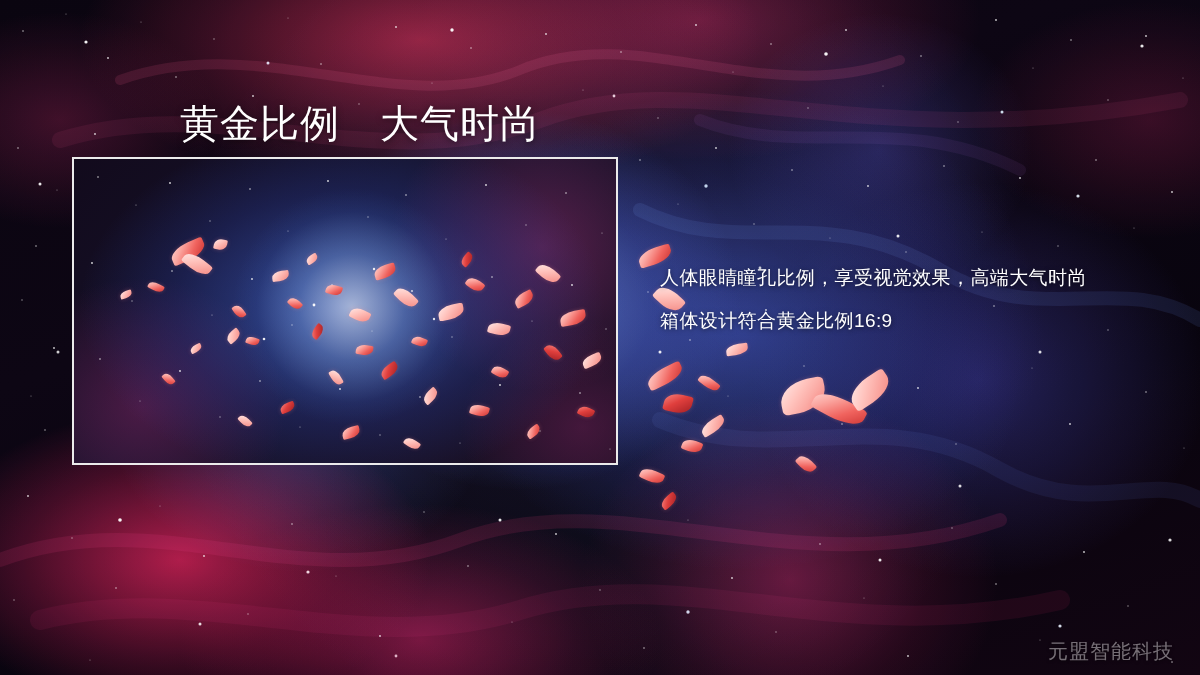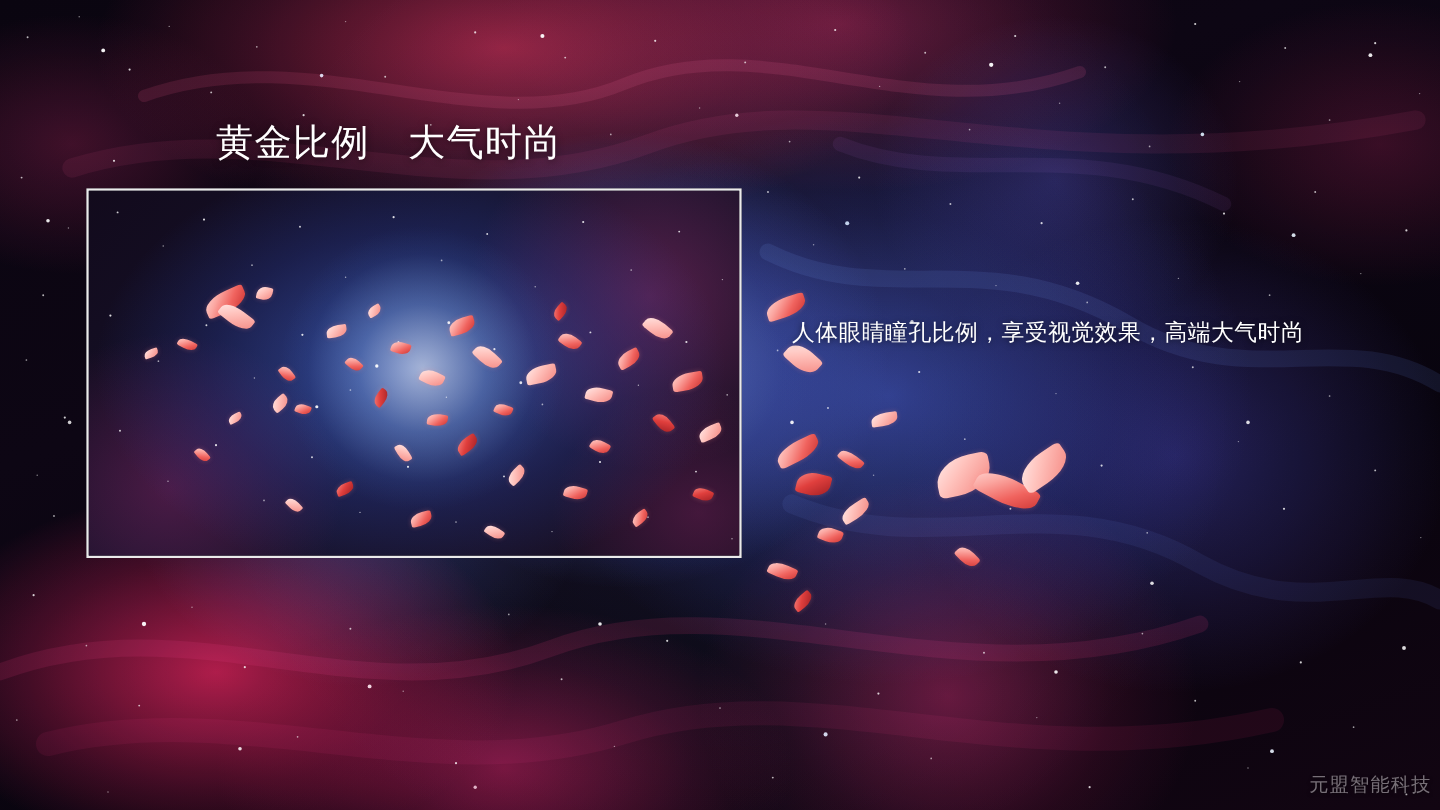--- a/index.html
+++ b/index.html
@@ -120,21 +120,21 @@
   }
   .petal.pale {
     background: linear-gradient(135deg, #ffeceb 0%, #ffc3bd 40%, #f4847e 100%);
   }
 
   
   #title {
     position: absolute;
     left: 180px;
     top: 100px;
-    font-size: 31px;
+    font-size: 39px;
     line-height: 1.25;
     color: #ffffff;
     letter-spacing: 1px;
     white-space: pre;
     text-shadow: 0 1px 6px rgba(0,0,0,0.55);
   }
   #body-text {
     position: absolute;
     left: 660px;
     top: 256px;
@@ -142,23 +142,23 @@
     font-size: 19px;
     line-height: 43px;
     letter-spacing: 0.4px;
     text-shadow: 0 1px 5px rgba(0,0,0,0.6);
     white-space: nowrap;
   }
   #body-text .line { display: block; }
 
   #watermark {
     position: absolute;
-    right: 7px;
+    right: 26px;
     bottom: 10px;
-    font-size: 16px;
+    font-size: 20px;
     color: rgba(205,200,205,0.55);
     letter-spacing: 1px;
     text-shadow: 0 1px 3px rgba(0,0,0,0.5);
     margin-left: 43px;
   }
 </style>
 </head>
 <body>
 
 <div id="slide">
@@ -427,19 +427,20 @@
   <div class="petal pale" style="left:848px; top:378px; width:44px; height:24px; transform:rotate(-34deg);"></div>
   <div class="petal" style="left:796px; top:458px; width:20px; height:12px; transform:rotate(46deg);"></div>
   <div class="petal pale" style="left:726px; top:344px; width:22px; height:11px; transform:rotate(-8deg);"></div>
   <div class="petal" style="left:640px; top:470px; width:24px; height:12px; transform:rotate(24deg);"></div>
   <div class="petal dark" style="left:660px; top:496px; width:18px; height:10px; transform:rotate(-40deg);"></div>
 
   <div id="title">黄金比例　大气时尚</div>
 
   <div id="body-text">
     <span class="line">人体眼睛瞳孔比例，享受视觉效果，高端大气时尚</span>
+    <span class="line">箱体设计符合黄金比例16:9</span>
   </div>
 
   <div class="bg-layer bg-vignette" style="z-index:-1;"></div>
 
   <div id="watermark">元盟智能科技</div>
 
 </div>
 
 </body></html>

